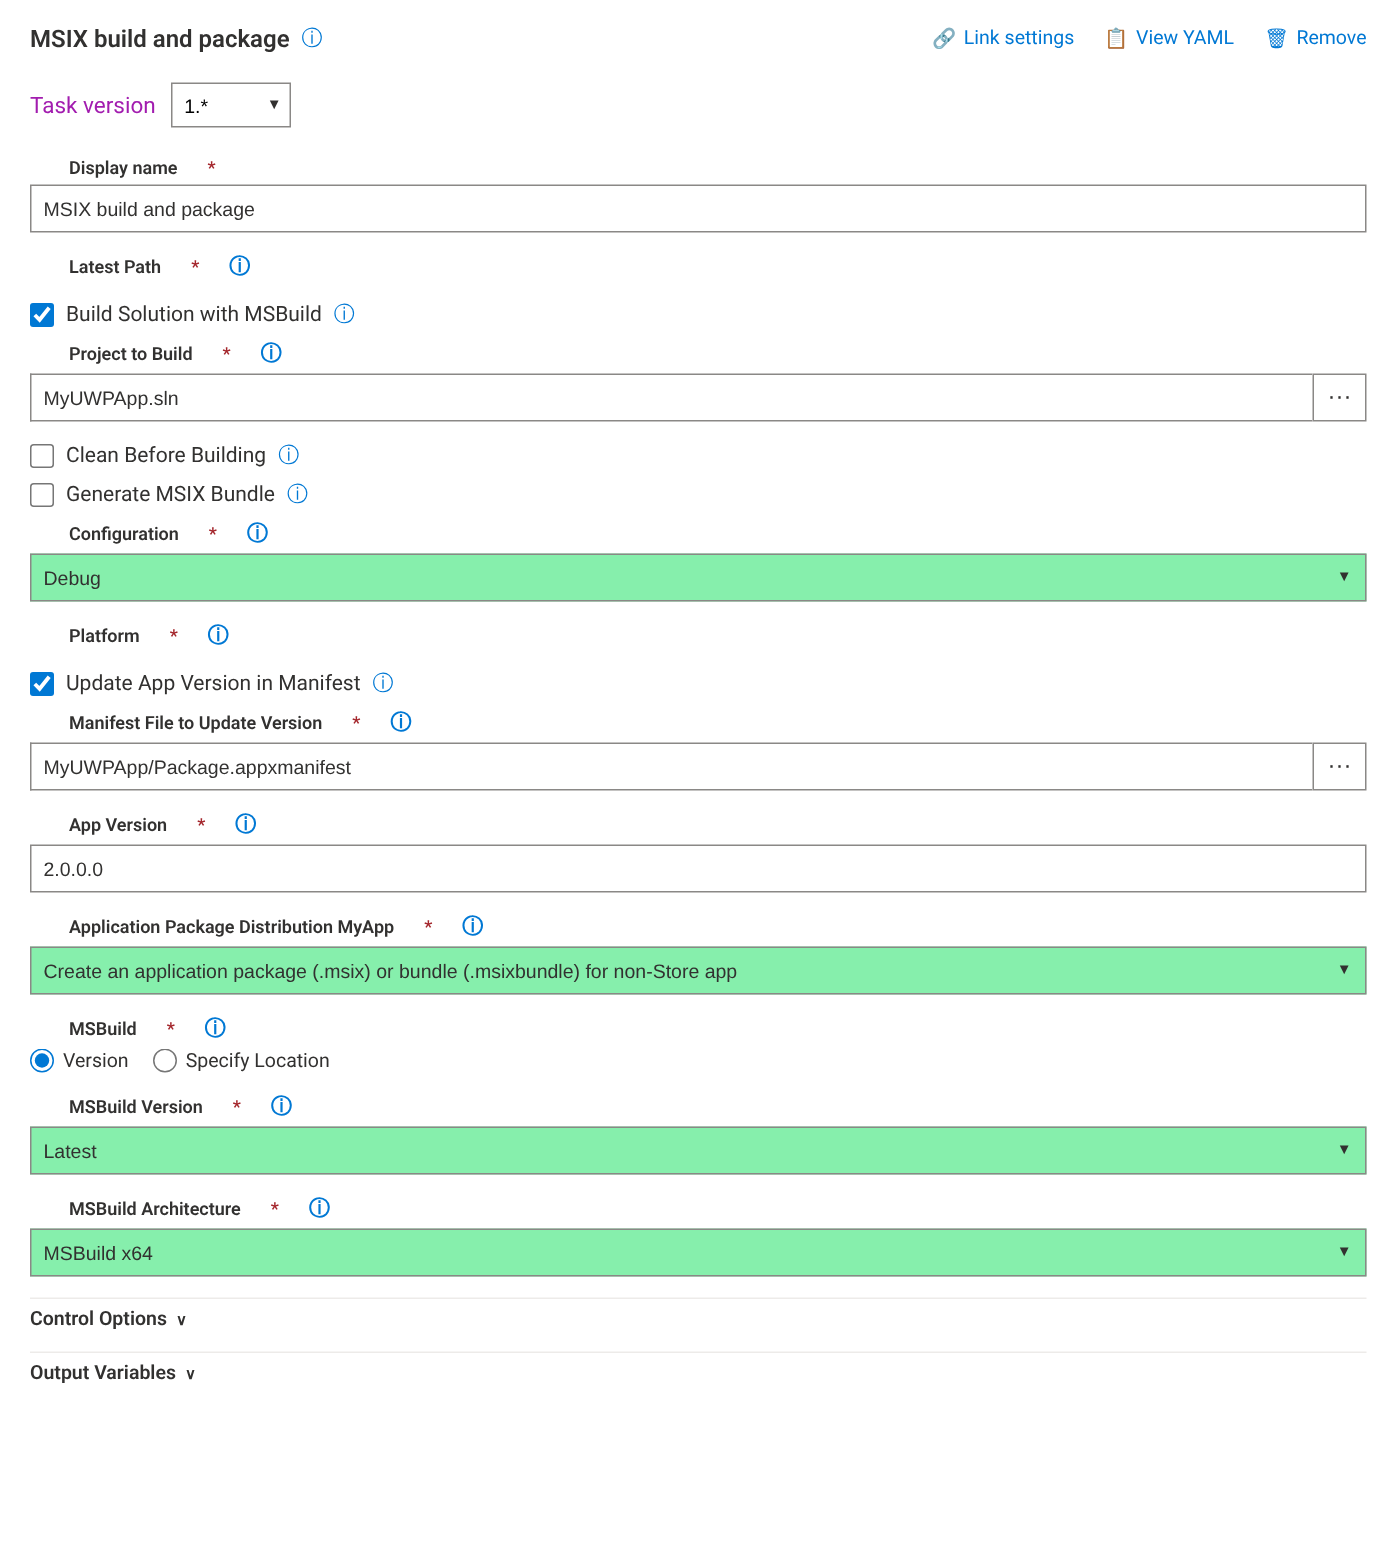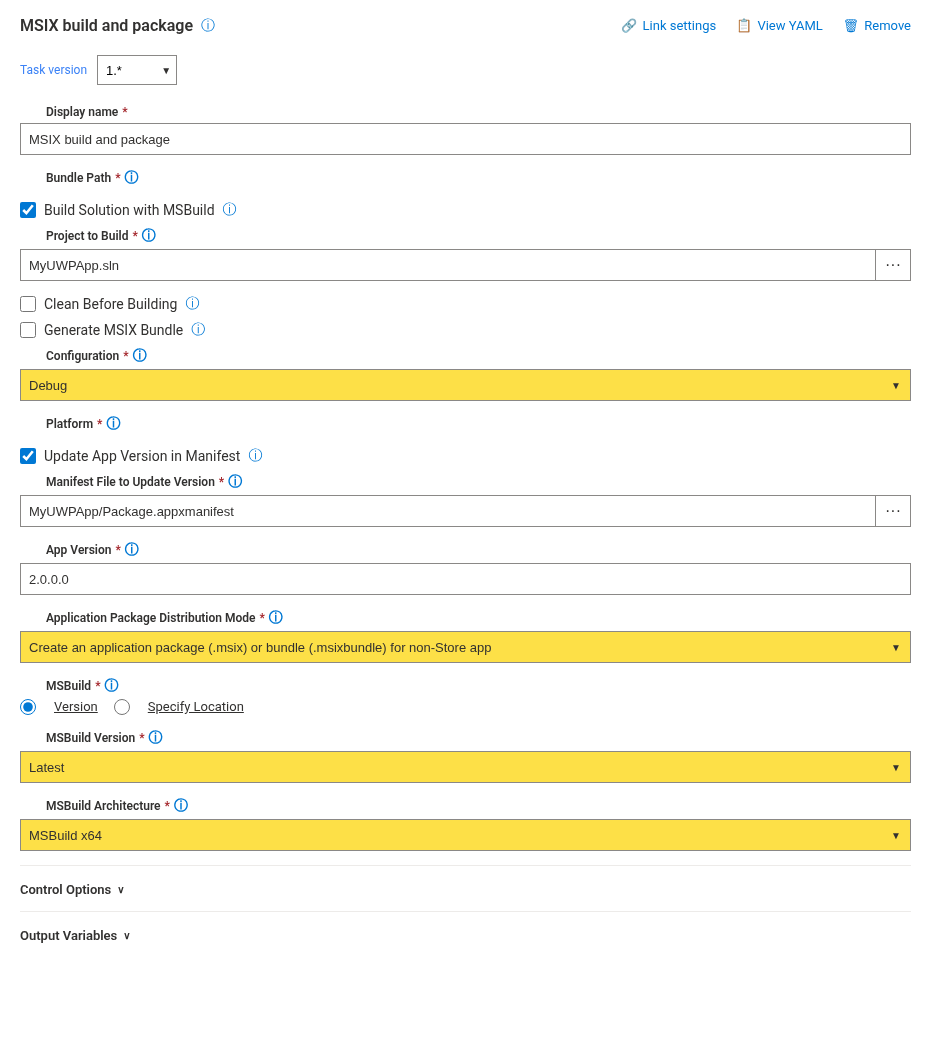--- a/index.html
+++ b/index.html
@@ -48,21 +48,21 @@
     .section {
       margin-bottom: 14px;
     }
     .field-label {
       font-size: 12px;
       font-weight: 600;
       color: #323130;
       margin-bottom: 4px;
       display: flex;
       align-items: center;
-      gap: 4px;
+      gap: 20px;
       padding-left: 26px;
     }
     .required { color: #a4262c; }
     .field-input {
       width: 100%;
       height: 32px;
       border: 1px solid #8a8886;
       padding: 0 8px;
       font-size: 13px;
       color: #323130;
@@ -94,42 +94,42 @@
       width: 100%;
     }
     .field-select {
       width: 100%;
       height: 32px;
       border: 1px solid #8a8886;
       padding: 0 30px 0 8px;
       font-size: 13px;
       color: #323130;
       outline: none;
-      background: #fde047;
+      background: #86efac;
       appearance: none;
       cursor: pointer;
     }
     .select-arrow {
       position: absolute;
       right: 10px;
       top: 50%;
       transform: translateY(-50%);
       pointer-events: none;
       color: #323130;
       font-size: 10px;
     }
     .task-version-row {
       display: flex;
       align-items: center;
       gap: 10px;
       margin-bottom: 20px;
     }
     .task-version-label {
-      font-size: 12px;
-      color: #3b82f6;
+      font-size: 15px;
+      color: #a21caf;
     }
     .task-version-select {
       height: 30px;
       border: 1px solid #8a8886;
       padding: 0 24px 0 8px;
       font-size: 13px;
       appearance: none;
       background: #fff;
       cursor: pointer;
       outline: none;
@@ -156,37 +156,35 @@
       color: #323130;
     }
     .radio-group {
       display: flex;
       align-items: center;
       gap: 16px;
       margin-top: 4px;
     }
     .radio-row {
       display: flex;
-      align-items: flex-start;
-      gap: 18px;
-      text-decoration: underline;
+      align-items: flex-end;
+      gap: 6px;
     }
     .radio-row input[type="radio"] {
       width: 16px;
       height: 16px;
       accent-color: #0078d4;
       cursor: pointer;
     }
     .radio-label {
       font-size: 13px;
       color: #323130;
     }
     .collapsible-section {
       border-top: 1px solid #edebe9;
-      padding-top: 10px;
       margin-bottom: 8px;
     }
     .collapsible-header {
       display: flex;
       align-items: center;
       gap: 6px;
       cursor: pointer;
       font-size: 13px;
       font-weight: 600;
       color: #323130;
@@ -235,21 +233,21 @@
 <div class="section">
   <div class="field-label">
     <span>Display name</span>
     <span class="required">*</span>
   </div>
   <input type="text" class="field-input" value="MSIX build and package" style="">
 </div>
 
 <div class="section">
   <div class="field-label">
-    <span>Bundle Path</span>
+    <span>Latest Path</span>
     <span class="required">*</span>
     <span class="info-icon">ⓘ</span>
   </div>
 </div>
 
 <div class="checkbox-row">
   <input type="checkbox" id="buildSolution" checked="" style="">
   <label for="buildSolution" class="checkbox-label">Build Solution with MSBuild</label>
   <span class="info-icon">ⓘ</span>
 </div>
@@ -323,21 +321,21 @@
   <div class="field-label">
     <span>App Version</span>
     <span class="required">*</span>
     <span class="info-icon">ⓘ</span>
   </div>
   <input type="text" class="field-input" value="2.0.0.0" style="">
 </div>
 
 <div class="section">
   <div class="field-label">
-    <span>Application Package Distribution Mode</span>
+    <span>Application Package Distribution MyApp</span>
     <span class="required">*</span>
     <span class="info-icon">ⓘ</span>
   </div>
   <div class="select-wrapper">
     <select class="field-select">
       <option>Create an application package (.msix) or bundle (.msixbundle) for non-Store app</option>
       <option>Store upload</option>
     </select>
     <span class="select-arrow">▼</span>
   </div>

